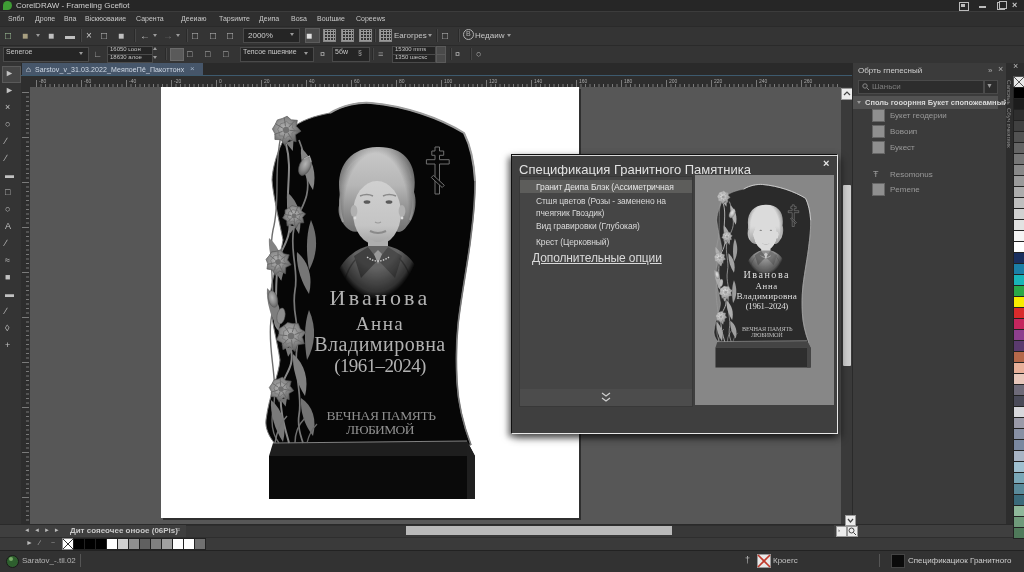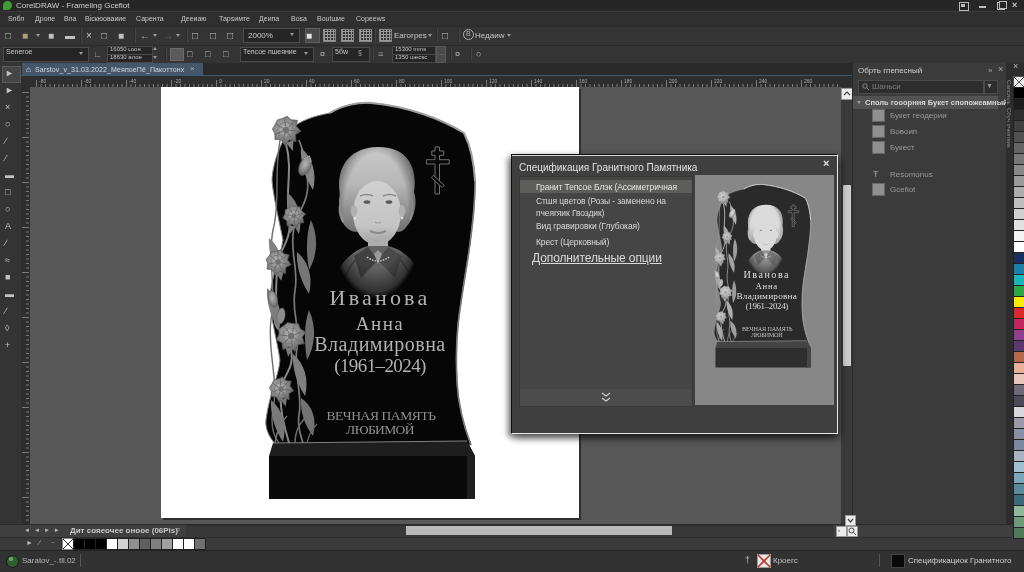--- a/index.html
+++ b/index.html
@@ -251,26 +251,26 @@
 
 <div class="abs" style="left:841px;top:87px;width:11px;height:437px;background:#3a3a3a;"></div>
 <div class="abs" style="left:841px;top:88px;width:10px;height:10px;background:#ececec;border:1px solid #999;"></div>
     <svg class="abs" style="left:841px;top:88px;" width="12" height="12">
       <path d="M3,7 L6,4 L9,7" stroke="#444" stroke-width="1.2" fill="none"></path>
     </svg>
 <div class="abs" style="left:843px;top:185px;width:8px;height:181px;background:#cfcfcf;border-radius:1px;"></div>
 
 <div class="abs" id="dialog" style="left:511px;top:154px;width:325px;height:278px;background:#3f3f3f;border:1px solid #101010;border-right:1px solid #e8e8e8;border-bottom:1px solid #e8e8e8;box-shadow:-3px 3px 6px rgba(0,0,0,0.5),3px 4px 8px rgba(0,0,0,0.45);">
   <div class="abs" style="left:0;top:0;width:325px;height:1px;background:#d8d8d8;"></div>
-  <div class="abs tx" style="left:7px;top:7px;font-size:10px;color:#e2e2e2;">Спецификация Гранитного Памятника</div>
+  <div class="abs tx" style="left:7px;top:7px;font-size:13px;color:#e2e2e2;">Спецификация Гранитного Памятника</div>
   <div class="abs tx" style="left:311px;top:2px;font-size:11px;font-weight:bold;color:#e8e8e8;">×</div>
 
   <div class="abs" style="left:7px;top:21px;width:172px;height:229px;background:#454545;border:1px solid #383838;">
     <div class="abs" style="left:0;top:3px;width:172px;height:13px;background:#5d5d5b;"></div>
-    <div class="abs tx" style="left:16px;top:5px;font-size:8.5px;letter-spacing:-0.1px;color:#e6e6e6;">Гранит Тепсое Блэк (Ассиметричная</div>
+    <div class="abs tx" style="left:16px;top:5px;font-size:8.5px;letter-spacing:-0.1px;color:#e6e6e6;">Гранит Деипа Блэк (Ассиметричная</div>
     <div class="abs tx" style="left:16px;top:19px;font-size:8.5px;letter-spacing:-0.1px;color:#dadada;">Стшя цветов (Розы - заменено на</div>
     <div class="abs tx" style="left:16px;top:31px;font-size:8.5px;letter-spacing:-0.1px;color:#dadada;">пчеягяик Гвоздик)</div>
     <div class="abs tx" style="left:16px;top:44px;font-size:8.5px;letter-spacing:-0.1px;color:#dadada;">Вид гравировки (Глубокая)</div>
     <div class="abs tx" style="left:16px;top:60px;font-size:8.5px;letter-spacing:-0.1px;color:#dadada;">Крест (Церковный)</div>
     <div class="abs tx" style="left:12px;top:74px;font-size:12px;letter-spacing:-0.1px;color:#dadada;text-decoration:underline;">Дополнительные опции</div>
     <div class="abs" style="left:0;top:212px;width:172px;height:17px;background:#4c4c4c;"></div>
     <svg class="abs" style="left:80px;top:215px;" width="12" height="11">
           <path d="M2,1 L6,4 L10,1" stroke="#cfcfcf" stroke-width="1.2" fill="none"></path>
           <path d="M2,6 L6,9 L10,6" stroke="#cfcfcf" stroke-width="1.2" fill="none"></path>
         </svg>
@@ -483,21 +483,21 @@
       <div class="abs tx" style="left:865px;top:98px;font-size:7.5px;color:#d8d8d8;"><b>Споль гооорння Букет спопожеамный</b></div>
   <div class="abs" style="left:872px;top:109px;width:11px;height:11px;background:#8f8f8f;border:1px solid #666;"></div>
   <div class="abs tx" style="left:890px;top:111px;font-size:8px;color:#9a9a9a;">Букет геодерии</div>
   <div class="abs" style="left:872px;top:125px;width:11px;height:11px;background:#8f8f8f;border:1px solid #666;"></div>
   <div class="abs tx" style="left:890px;top:127px;font-size:8px;color:#9a9a9a;">Вовоип</div>
   <div class="abs" style="left:872px;top:141px;width:11px;height:11px;background:#8f8f8f;border:1px solid #666;"></div>
   <div class="abs tx" style="left:890px;top:143px;font-size:8px;color:#9a9a9a;">Букест</div>
   <div class="abs tx" style="left:873px;top:169px;font-size:9px;color:#999;">Ŧ</div>
   <div class="abs tx" style="left:890px;top:170px;font-size:8px;color:#9a9a9a;">Resomonus</div>
   <div class="abs" style="left:872px;top:183px;width:11px;height:11px;background:#8f8f8f;border:1px solid #666;"></div>
-  <div class="abs tx" style="left:890px;top:185px;font-size:8px;color:#9a9a9a;">Gcefiot</div>
+  <div class="abs tx" style="left:890px;top:185px;font-size:8px;color:#9a9a9a;">Pemene</div>
 </div>
 
 <div class="abs" style="left:1006px;top:63px;width:18px;height:474px;background:#2d2d2d;"></div>
 <div class="abs tx" style="left:1013px;top:61px;font-size:9px;color:#bbb;">×</div>
 <div class="abs tx" style="left:1006px;top:80px;font-size:6px;color:#8a8a8a;writing-mode:vertical-rl;">Сапсяыь&nbsp;&nbsp;Сбуч пчеягяик</div>
 <div id="palette"></div>
 
 <div class="abs" style="left:0;top:524px;width:1024px;height:13px;background:#3f3f3f;border-top:1px solid #2a2a2a;"></div>
 <div class="abs tx" style="left:24px;top:527px;font-size:6px;color:#bbb;letter-spacing:4px;">◄◄►►</div>
 <div class="abs tx" style="left:70px;top:526px;font-size:8px;color:#c9c9c9;font-weight:bold;">Дит сояеочее оноое (06Рis)</div>

